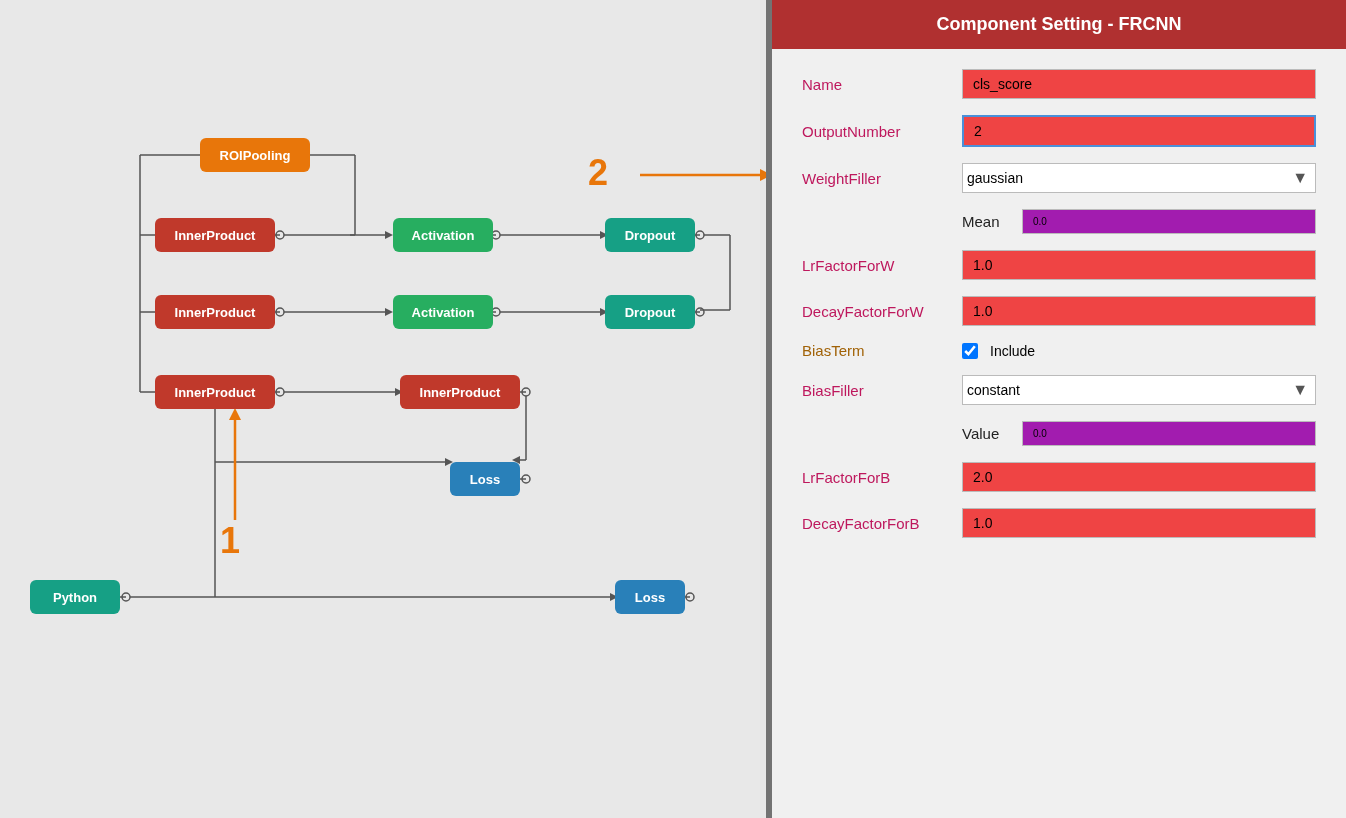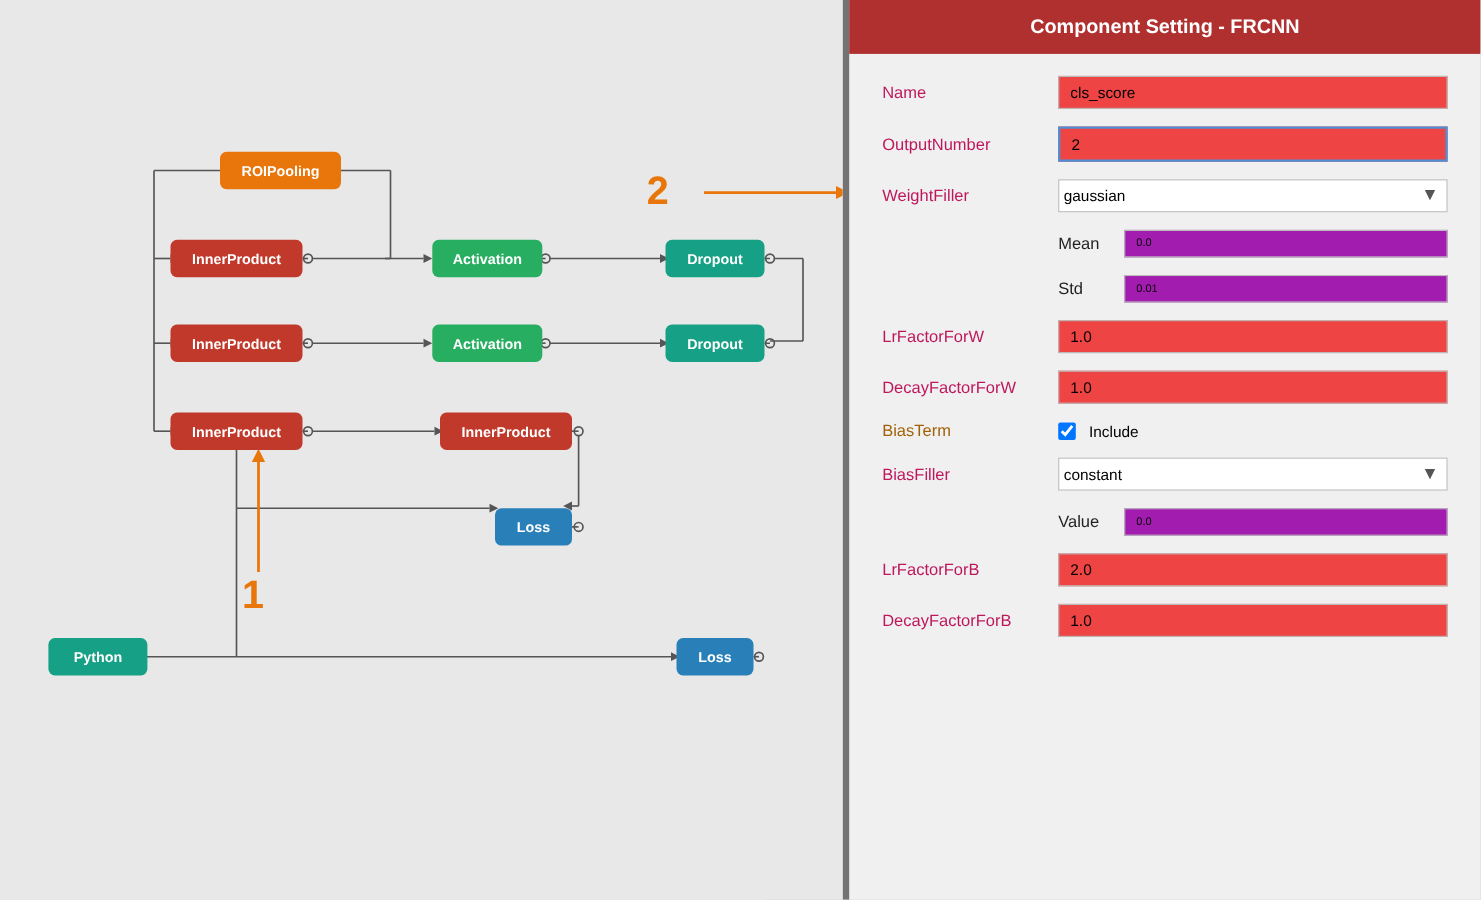--- a/index.html
+++ b/index.html
@@ -300,21 +300,21 @@
   </div>
 
   <div class="node node-red" style="left:400px; top:375px; width:120px; height:34px;">
     <span>InnerProduct</span>
   </div>
 
   <div class="node node-blue" style="left:450px; top:462px; width:70px; height:34px;">
     <span>Loss</span>
   </div>
 
-  <div class="node node-teal" style="left:44px; top:580px; width:90px; height:34px;">
+  <div class="node node-teal" style="left:30px; top:580px; width:90px; height:34px;">
     <span>Python</span>
   </div>
 
   <div class="node node-blue" style="left:615px; top:580px; width:70px; height:34px;">
     <span>Loss</span>
   </div>
 
   <div class="arrow-label" style="left:220px; top:520px; color:#e8760a; font-size:36px; font-weight:bold;">
     <span>1</span>
   </div>
@@ -351,24 +351,20 @@
         </select>
         <span class="select-arrow">▼</span>
       </div>
     </div>
 
     <div class="sub-field-row">
       <div class="sub-field-label">Mean</div>
       <input class="sub-field-input" type="text" value="0.0" style="">
     </div>
 
-    <div class="sub-field-row">
-      <div class="sub-field-label">Std</div>
-      <input class="sub-field-input" type="text" value="0.01" style="">
-    </div>
 
     <div class="field-row">
       <div class="field-label">LrFactorForW</div>
       <input class="field-input" type="text" value="1.0" style="">
     </div>
 
     <div class="field-row">
       <div class="field-label">DecayFactorForW</div>
       <input class="field-input" type="text" value="1.0" style="">
     </div>

